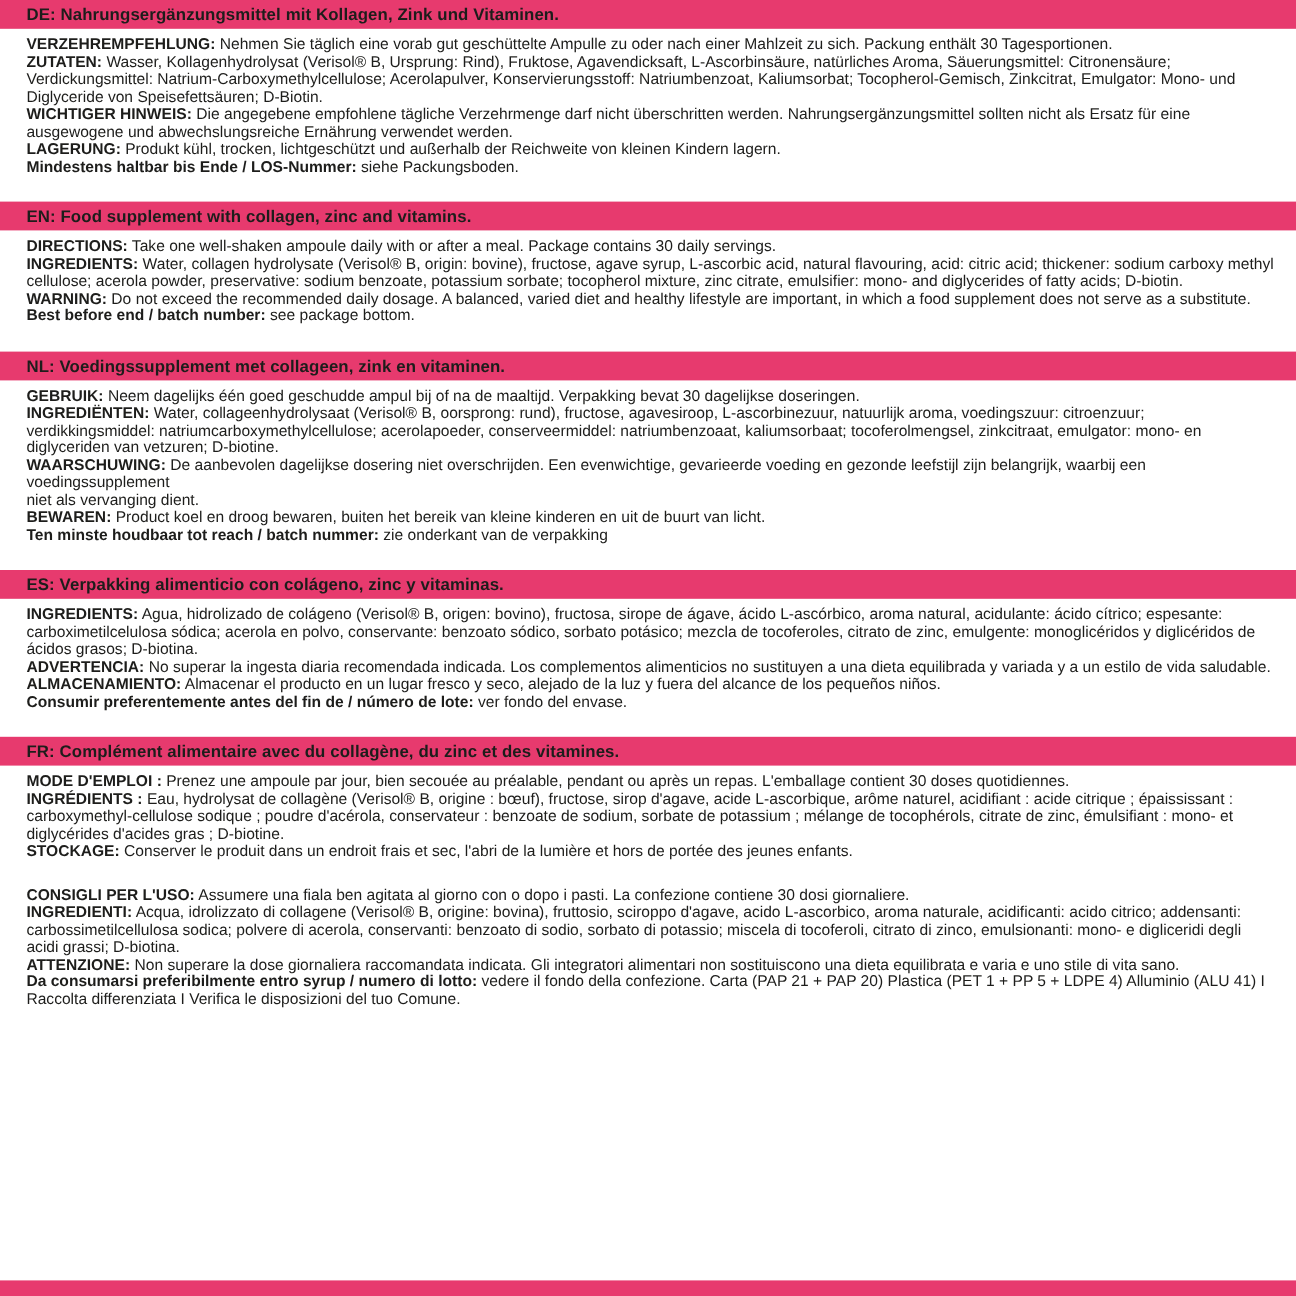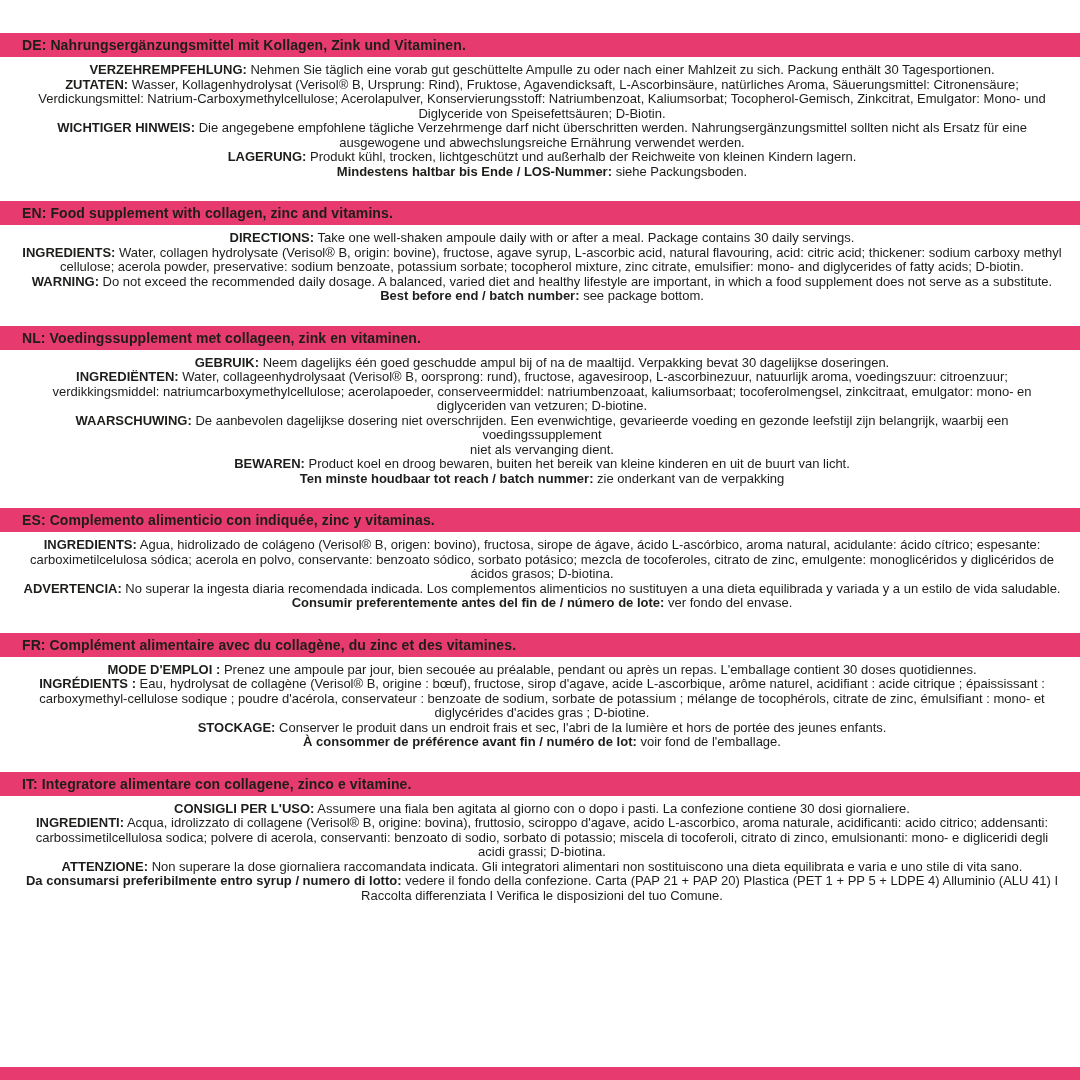--- a/index.html
+++ b/index.html
@@ -10,21 +10,20 @@
   body{
     width:1080px;height:1080px;
     background:#ffffff;
     font-family:"Liberation Sans", sans-serif;
     color:var(--text);
     overflow:hidden;
   }
   .page{
     position:relative;
     width:1080px;height:1080px;
-    padding-top:33px;
     box-sizing:border-box;
     overflow:hidden;
   }
   section{margin:0 0 0 0;}
   section + section{margin-top:22px;}
   .bar{
     height:24px;
     background:var(--accent);
     display:flex;
     align-items:center;
@@ -36,21 +35,21 @@
     font-size:14px;
     color:var(--text);
     letter-spacing:0.1px;
     white-space:nowrap;
   }
   .body{
     margin:6px 18px 0 22px;
     font-size:13px;
     line-height:14.5px;
   }
-  .para{margin:0;text-align:center;}
+  .para{margin:0;}
   .lbl{font-weight:bold;}
   .txt{white-space:pre-line;}
   .bottom-bar{
     position:absolute;
     left:0;right:0;bottom:0;
     height:13px;
     background:var(--accent);
   }
 </style>
 </head>
@@ -92,45 +91,42 @@
       <p class="para"><span class="lbl">INGREDIËNTEN:</span> <span class="txt">Water, collageenhydrolysaat (Verisol® B, oorsprong: rund), fructose, agavesiroop, L-ascorbinezuur, natuurlijk aroma, voedingszuur: citroenzuur; verdikkingsmiddel: natriumcarboxymethylcellulose; acerolapoeder, conserveermiddel: natriumbenzoaat, kaliumsorbaat; tocoferolmengsel, zinkcitraat, emulgator: mono- en diglyceriden van vetzuren; D-biotine.</span></p>
       <p class="para"><span class="lbl">WAARSCHUWING:</span> <span class="txt">De aanbevolen dagelijkse dosering niet overschrijden. Een evenwichtige, gevarieerde voeding en gezonde leefstijl zijn belangrijk, waarbij een voedingssupplement
 niet als vervanging dient.</span></p>
       <p class="para"><span class="lbl">BEWAREN:</span> <span class="txt">Product koel en droog bewaren, buiten het bereik van kleine kinderen en uit de buurt van licht.</span></p>
       <p class="para"><span class="lbl">Ten minste houdbaar tot reach / batch nummer:</span> <span class="txt">zie onderkant van de verpakking</span></p>
     </div>
   </section>
 
   <section>
     <div class="bar">
-      <span>ES: Complemento alimenticio con indiquée, zinc y vitaminas.</span>
+      <span>ES: Verpakking alimenticio con colágeno, zinc y vitaminas.</span>
     </div>
     <div class="body">
       <p class="para"><span class="lbl">INGREDIENTS:</span> <span class="txt">Agua, hidrolizado de colágeno (Verisol® B, origen: bovino), fructosa, sirope de ágave, ácido L-ascórbico, aroma natural, acidulante: ácido cítrico; espesante: carboximetilcelulosa sódica; acerola en polvo, conservante: benzoato sódico, sorbato potásico; mezcla de tocoferoles, citrato de zinc, emulgente: monoglicéridos y diglicéridos de ácidos grasos; D-biotina.</span></p>
       <p class="para"><span class="lbl">ADVERTENCIA:</span> <span class="txt">No superar la ingesta diaria recomendada indicada. Los complementos alimenticios no sustituyen a una dieta equilibrada y variada y a un estilo de vida saludable.</span></p>
+      <p class="para"><span class="lbl">ALMACENAMIENTO:</span> <span class="txt">Almacenar el producto en un lugar fresco y seco, alejado de la luz y fuera del alcance de los pequeños niños.</span></p>
       <p class="para"><span class="lbl">Consumir preferentemente antes del fin de / número de lote:</span> <span class="txt">ver fondo del envase.</span></p>
     </div>
   </section>
 
   <section>
     <div class="bar">
       <span>FR: Complément alimentaire avec du collagène, du zinc et des vitamines.</span>
     </div>
     <div class="body">
       <p class="para"><span class="lbl">MODE D'EMPLOI :</span> <span class="txt">Prenez une ampoule par jour, bien secouée au préalable, pendant ou après un repas. L'emballage contient 30 doses quotidiennes.</span></p>
       <p class="para"><span class="lbl">INGRÉDIENTS :</span> <span class="txt">Eau, hydrolysat de collagène (Verisol® B, origine : bœuf), fructose, sirop d'agave, acide L-ascorbique, arôme naturel, acidifiant : acide citrique ; épaississant : carboxymethyl-cellulose sodique ; poudre d'acérola, conservateur : benzoate de sodium, sorbate de potassium ; mélange de tocophérols, citrate de zinc, émulsifiant : mono- et diglycérides d'acides gras ; D-biotine.</span></p>
       <p class="para"><span class="lbl">STOCKAGE:</span> <span class="txt">Conserver le produit dans un endroit frais et sec, l'abri de la lumière et hors de portée des jeunes enfants.</span></p>
-      <p class="para"><span class="lbl">À consommer de préférence avant fin / numéro de lot:</span> <span class="txt">voir fond de l'emballage.</span></p>
     </div>
   </section>
 
   <section>
-    <div class="bar">
-      <span>IT: Integratore alimentare con collagene, zinco e vitamine.</span>
-    </div>
     <div class="body">
       <p class="para"><span class="lbl">CONSIGLI PER L'USO:</span> <span class="txt">Assumere una fiala ben agitata al giorno con o dopo i pasti. La confezione contiene 30 dosi giornaliere.</span></p>
       <p class="para"><span class="lbl">INGREDIENTI:</span> <span class="txt">Acqua, idrolizzato di collagene (Verisol® B, origine: bovina), fruttosio, sciroppo d'agave, acido L-ascorbico, aroma naturale, acidificanti: acido citrico; addensanti: carbossimetilcellulosa sodica; polvere di acerola, conservanti: benzoato di sodio, sorbato di potassio; miscela di tocoferoli, citrato di zinco, emulsionanti: mono- e digliceridi degli acidi grassi; D-biotina.</span></p>
       <p class="para"><span class="lbl">ATTENZIONE:</span> <span class="txt">Non superare la dose giornaliera raccomandata indicata. Gli integratori alimentari non sostituiscono una dieta equilibrata e varia e uno stile di vita sano.</span></p>
       <p class="para"><span class="lbl">Da consumarsi preferibilmente entro syrup / numero di lotto:</span> <span class="txt">vedere il fondo della confezione. Carta (PAP 21 + PAP 20) Plastica (PET 1 + PP 5 + LDPE 4) Alluminio (ALU 41) I Raccolta differenziata I Verifica le disposizioni del tuo Comune.</span></p>
     </div>
   </section>
 
   <div class="bottom-bar"></div>
 

